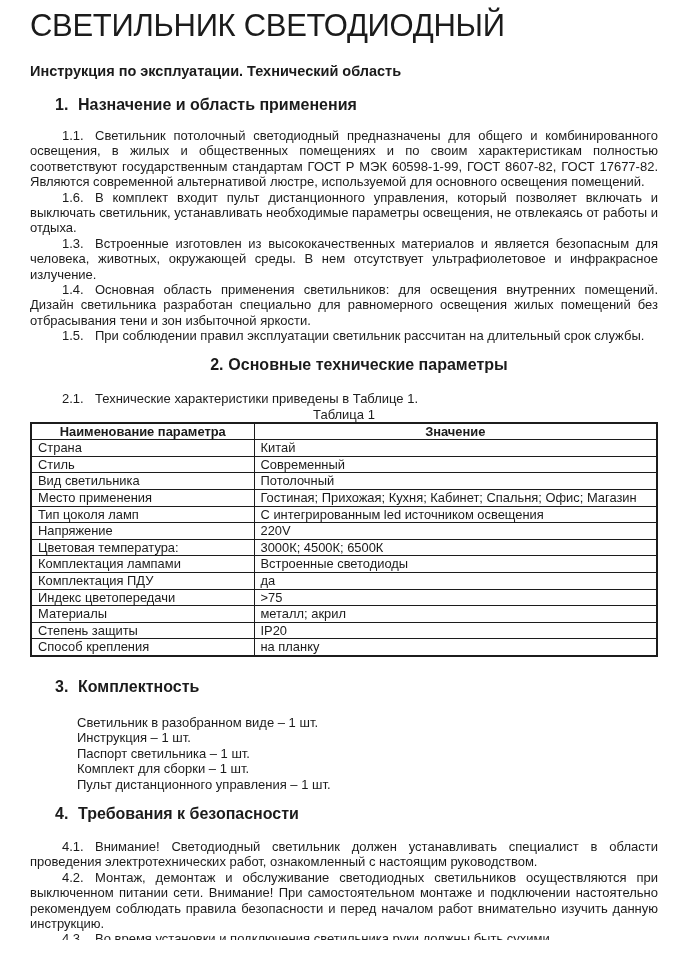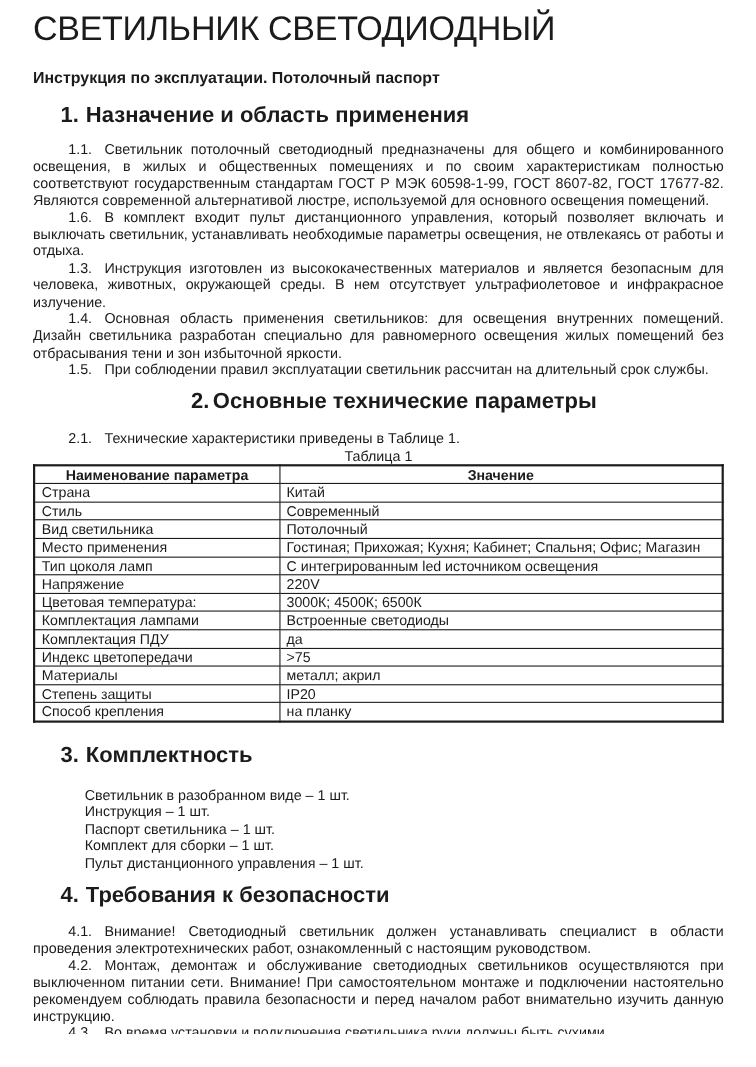--- a/index.html
+++ b/index.html
@@ -22,21 +22,21 @@
     font-size: 31px; font-weight: 400;
     line-height: 35px; margin: 0;
     letter-spacing: -0.3px;
     white-space: nowrap;
   }
   .subtitle {
     font-size: 14.5px; font-weight: 700;
     line-height: 16px; margin: 20px 0 0;
   }
   .sec-heading {
-    font-size: 20px; font-weight: 700;
+    font-size: 16px; font-weight: 700;
     line-height: 18px; margin: 0;
     padding-left: 25px;
   }
   .sec-heading .hnum { display: inline-block; width: 23px; }
   .h1m { margin-top: 17px; }
   .h2m { margin-top: 12px; text-align: center; }
   .h3m { margin-top: 21px; }
   .h4m { margin-top: 13px; }
 
   .body-copy { font-size: 13px; line-height: 15.4px; }
@@ -77,28 +77,28 @@
   .kit-list { margin-top: 19px; padding-left: 47px; }
   .kit-item { line-height: 15.4px; }
 </style>
 </head>
 <body>
 
 <div class="doc">
 
   <h1 class="title">СВЕТИЛЬНИК СВЕТОДИОДНЫЙ</h1>
 
-  <div class="subtitle">Инструкция по эксплуатации. Потолочный паспорт</div>
+  <div class="subtitle">Инструкция по эксплуатации. Технический область</div>
 
   <section>
     <h2 class="sec-heading h1m"><span class="hnum">1.</span><span>Назначение и область применения</span></h2>
     <div class="body-copy plist">
       <p class="body-para"><span class="pnum">1.1.</span><span>Светильник потолочный светодиодный предназначены для общего и комбинированного освещения, в жилых и общественных помещениях и по своим характеристикам полностью соответствуют государственным стандартам ГОСТ Р МЭК 60598-1-99, ГОСТ 8607-82, ГОСТ 17677-82. Являются современной альтернативой люстре, используемой для основного освещения помещений.</span></p>
       <p class="body-para"><span class="pnum">1.6.</span><span>В комплект входит пульт дистанционного управления, который позволяет включать и выключать светильник, устанавливать необходимые параметры освещения, не отвлекаясь от работы и отдыха.</span></p>
-      <p class="body-para"><span class="pnum">1.3.</span><span>Инструкция изготовлен из высококачественных материалов и является безопасным для человека, животных, окружающей среды. В нем отсутствует ультрафиолетовое и инфракрасное излучение.</span></p>
+      <p class="body-para"><span class="pnum">1.3.</span><span>Встроенные изготовлен из высококачественных материалов и является безопасным для человека, животных, окружающей среды. В нем отсутствует ультрафиолетовое и инфракрасное излучение.</span></p>
       <p class="body-para"><span class="pnum">1.4.</span><span>Основная область применения светильников: для освещения внутренних помещений. Дизайн светильника разработан специально для равномерного освещения жилых помещений без отбрасывания тени и зон избыточной яркости.</span></p>
       <p class="body-para"><span class="pnum">1.5.</span><span>При соблюдении правил эксплуатации светильник рассчитан на длительный срок службы.</span></p>
     </div>
   </section>
 
   <section>
     <h2 class="sec-heading h2m"><span class="hnum">2.</span><span>Основные технические параметры</span></h2>
     <div class="body-copy plist-2">
       <p class="body-para"><span class="pnum">2.1.</span><span>Технические характеристики приведены в Таблице 1.</span></p>
     </div>

